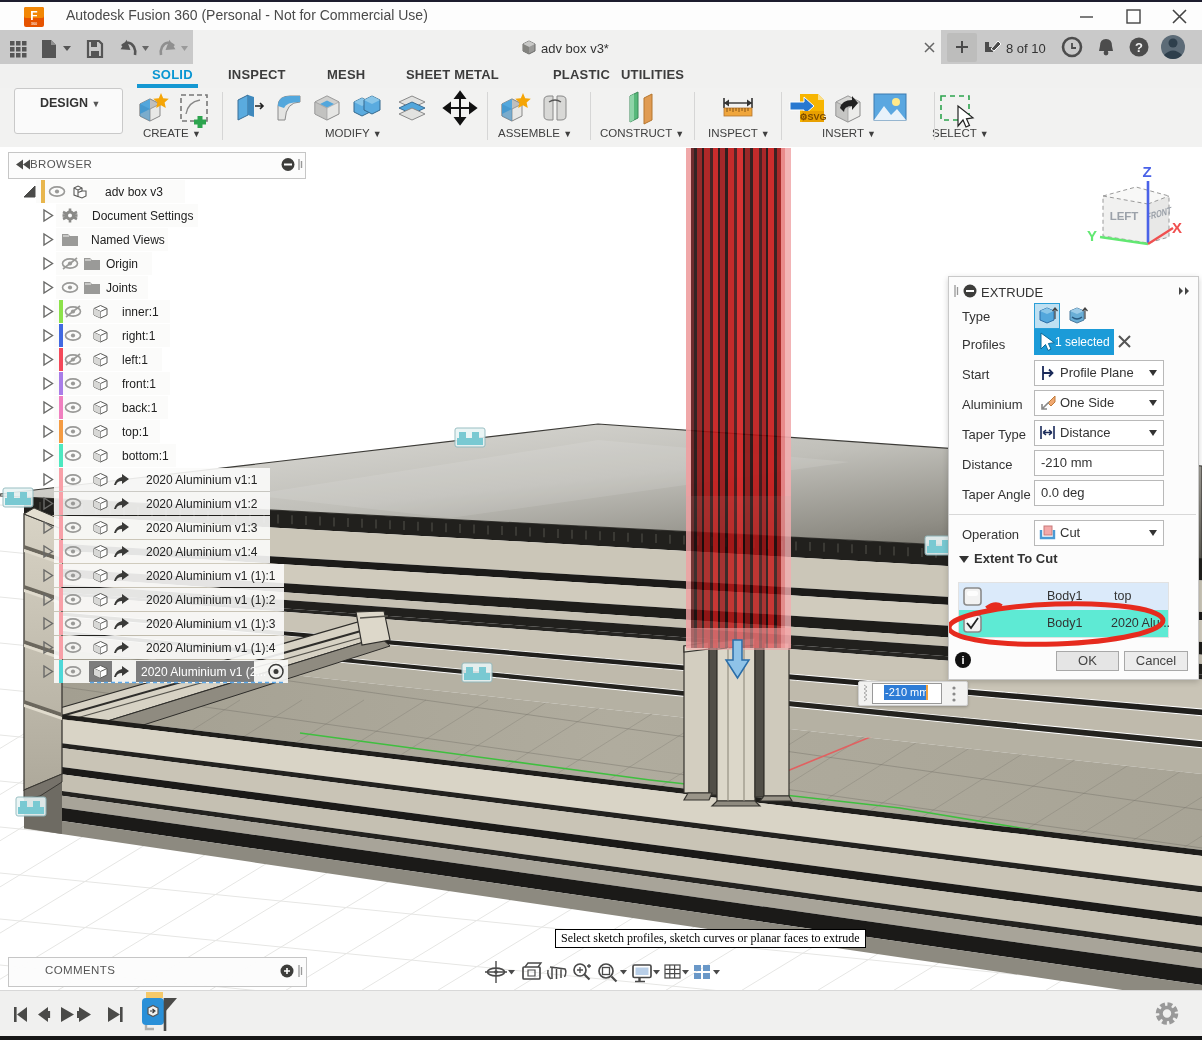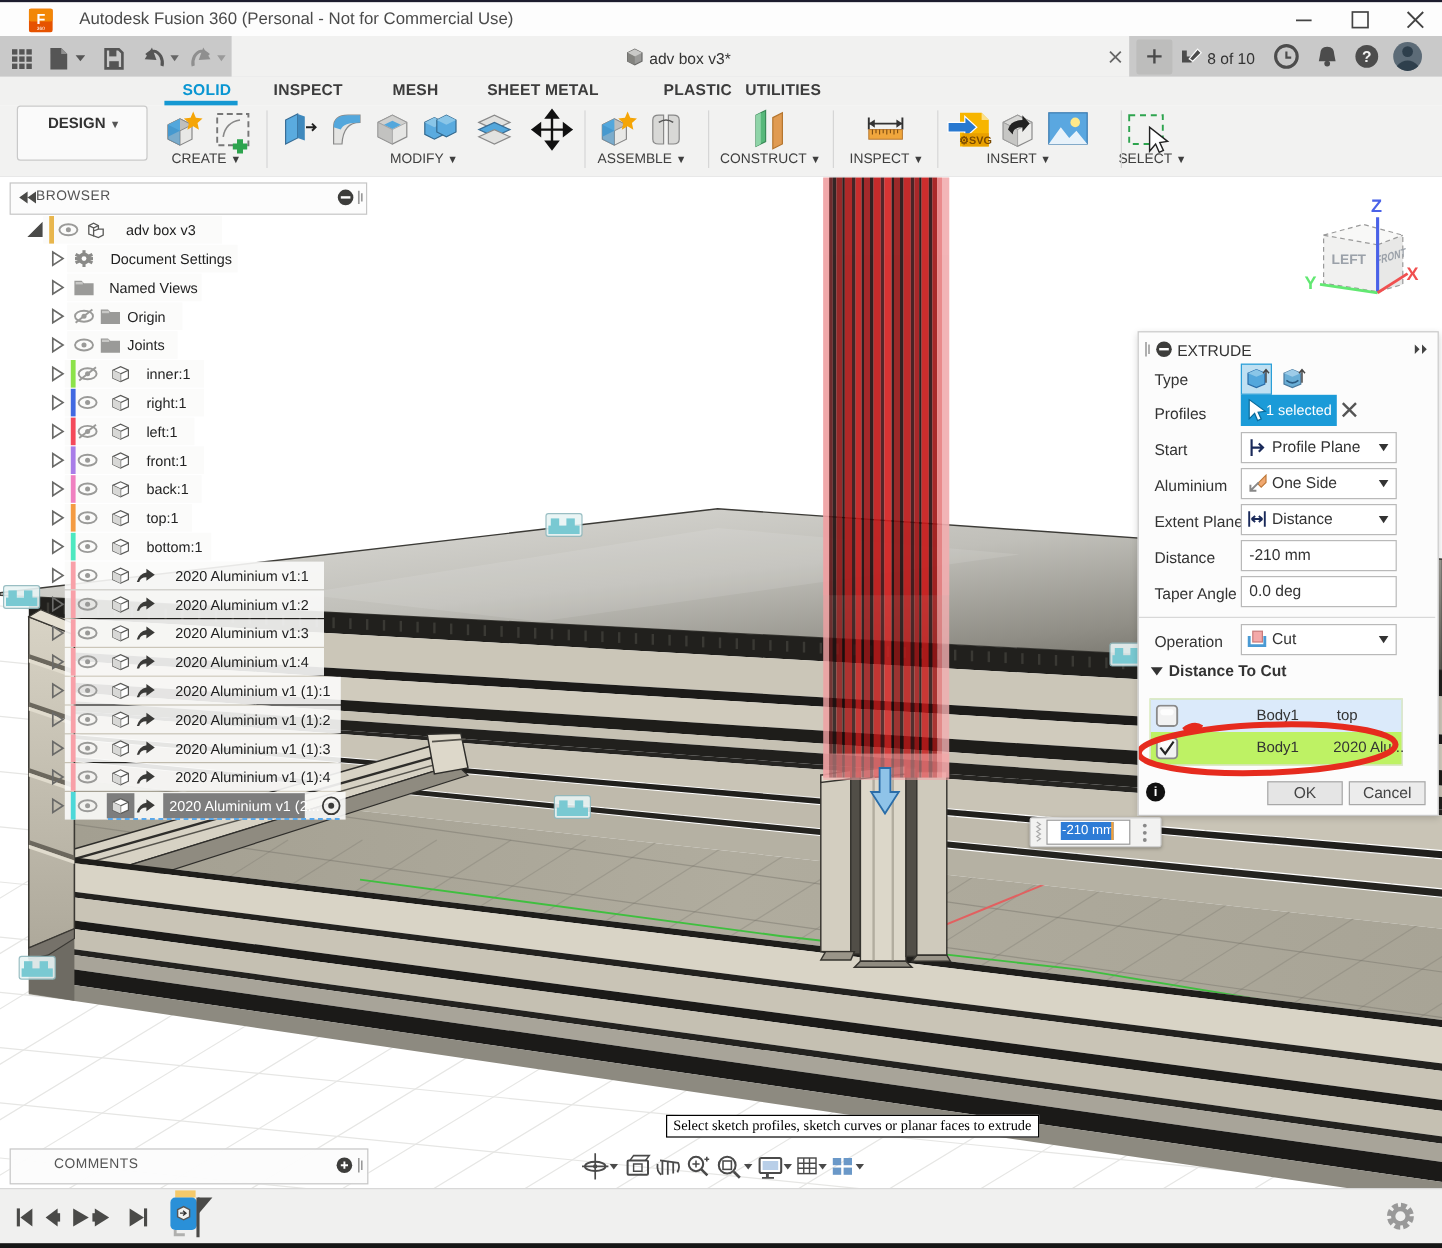--- a/index.html
+++ b/index.html
@@ -940,21 +940,21 @@
     </div>
  <div class="dl" style="top:120px;">Aluminium</div>
  <div class="dd" style="top:113px;text-decoration:underline;">
       <span class="txt">One Side</span>
       <span class="car"></span>
   <svg class="abs" style="left:3px;top:2px" width="20" height="20">
    <path d="M10 10 L17 3 L17 9 L13 13 Z" fill="#f0a870" stroke="#c07a3a"></path>
    <path d="M11 9 L4 16 m0 -5 v5 h5" stroke="#888" stroke-width="1.6" fill="none"></path>
   </svg>
     </div>
- <div class="dl" style="top:150px;">Extent Plane</div>
+ <div class="dl" style="top:150px;">Taper Type</div>
  <div class="dd" style="top:143px;">
       <span class="txt">Distance</span>
       <span class="car"></span>
   <svg class="abs" style="left:4px;top:3px" width="18" height="18">
    <path d="M2 2 v13 M15 2 v13 M4 8.5 h9 m-9 0 l3 -2.5 m-3 2.5 l3 2.5 m6 -2.5 l-3 -2.5 m3 2.5 l-3 2.5" stroke="#1a2a5a" stroke-width="1.6" fill="none"></path>
   </svg>
     </div>
  <div class="dl" style="top:180px;">Distance</div>
  <div class="inp" style="top:173px;">
       <span style="position:absolute;left:6px;top:4px;">-210 mm</span>
@@ -967,22 +967,22 @@
  <div class="dl" style="top:250px;">Operation</div>
  <div class="dd" style="top:243px;">
       <span class="txt">Cut</span>
       <span class="car"></span>
   <svg class="abs" style="left:4px;top:3px" width="18" height="18">
    <rect x="5" y="2" width="8" height="9" fill="#f4a9a9" stroke="#c87a7a"></rect>
    <path d="M2 6 v8 h13 v-8" fill="none" stroke="#4a9ad4" stroke-width="2.4"></path>
   </svg>
     </div>
  <div class="abs" style="left:10px;top:279px;width:0;height:0;border-left:5px solid transparent;border-right:5px solid transparent;border-top:7px solid #333;"></div>
- <div class="abs" style="left:25px;top:274px;font-size:13px;font-weight:bold;color:#333;">Distance To Cut</div>
- <div class="abs" style="left:9px;top:305px;width:209px;height:54px;border:1px solid #e2e2e2;background:#bef264;text-align:right;">
+ <div class="abs" style="left:25px;top:274px;font-size:13px;font-weight:bold;color:#333;">Extent To Cut</div>
+ <div class="abs" style="left:9px;top:305px;width:209px;height:54px;border:1px solid #e2e2e2;background:#5eead4;text-align:right;">
   <div class="abs" style="left:0;top:0;width:209px;height:27px;background:#dbeafa;"></div>
   <div class="abs" style="left:88px;top:6px;font-size:12.5px;color:#333;">Body1</div>
   <div class="abs" style="left:155px;top:6px;font-size:12.5px;color:#333;white-space:nowrap;">top</div>
   <div class="abs" style="left:88px;top:33px;font-size:12.5px;color:#333;">Body1</div>
   <div class="abs" style="left:152px;top:33px;font-size:12.5px;color:#333;white-space:nowrap;">2020 Alu...</div>
   <svg class="abs" style="left:4px;top:4px" width="22" height="50">
    <rect x="1" y="1" width="17" height="17" rx="3" fill="#f2f2f2" stroke="#8a8a8a" stroke-width="1.6"></rect>
    <rect x="4" y="4" width="11" height="5" rx="2" fill="#fdfdfd"></rect>
    <rect x="1" y="28" width="17" height="17" rx="3" fill="#f2f2f2" stroke="#8a8a8a" stroke-width="1.6"></rect>
    <rect x="4" y="31" width="11" height="5" rx="2" fill="#fdfdfd"></rect>

